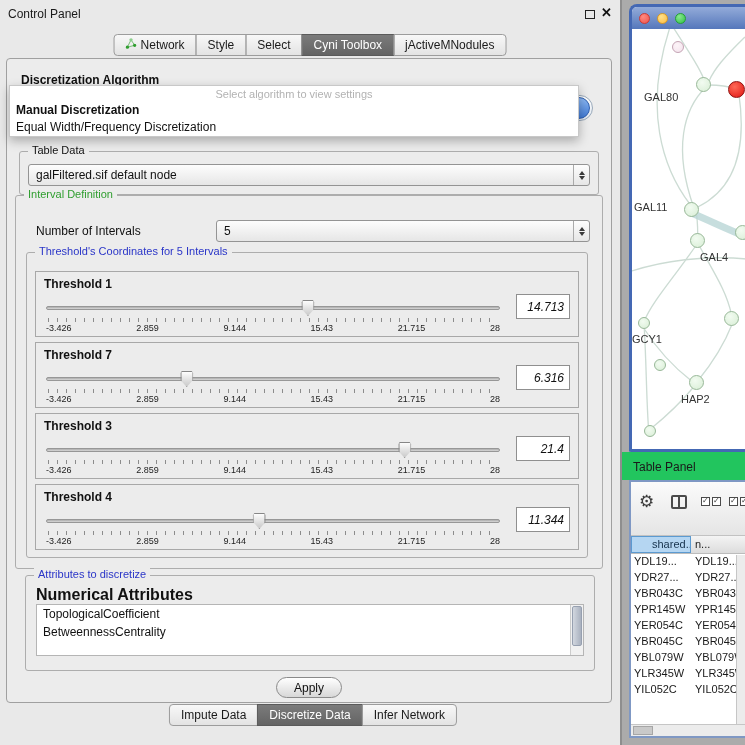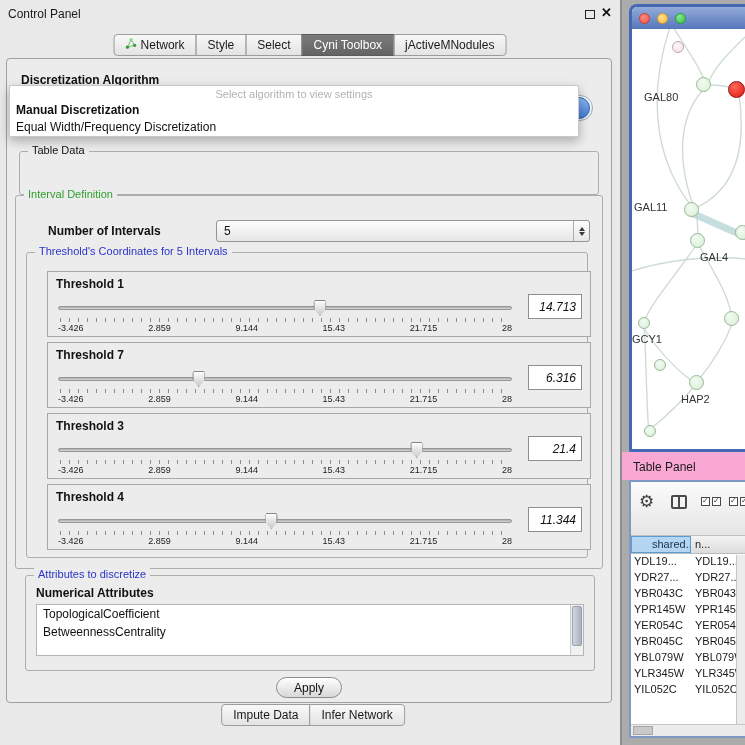--- a/index.html
+++ b/index.html
@@ -58,39 +58,39 @@
   .tri-up { width:0; height:0; border-left:3.5px solid transparent; border-right:3.5px solid transparent;
     border-bottom:4.5px solid #3a3a3a; }
   .tri-down { width:0; height:0; border-left:3.5px solid transparent; border-right:3.5px solid transparent;
     border-top:4.5px solid #3a3a3a; }
 
   .group-tabledata { left:12px; top:92px; width:580px; height:44px; }
   .group-interval  { left:8px;  top:136px; width:588px; height:374px; }
   .group-thresh    { left:10px; top:56px;  width:562px; height:306px; }
   .group-attr      { left:18px; top:516px; width:570px; height:96px; }
 
-  .num-label { position:absolute; left:32px; top:28px; font-size:12px; font-weight:bold; color:#111; }
-
-  .th-panel { position:absolute; left:8px; width:544px; height:66px; border:1px solid #a8a8a8; background:#ececec;margin-left:12px; }
+  .num-label { position:absolute; left:20px; top:28px; font-size:12px; font-weight:normal; color:#111; }
+
+  .th-panel { position:absolute; left:8px; width:544px; height:66px; border:1px solid #a8a8a8; background:#ececec; }
   .th-label { position:absolute; left:8px; top:5px; font-size:12px; font-weight:bold; color:#111; }
   .th-value { position:absolute; right:8px; top:22px; width:54px; height:25px; border:1px solid #8f8f8f;
     background:#fff; font-size:12px; color:#111; display:flex; align-items:center; justify-content:flex-end;
     padding-right:5px;font-style:italic; }
   .slider-zone { position:absolute; left:10px; right:78px; top:26px; height:36px; }
   .track { position:absolute; left:0; right:0; top:8px; height:4px; border:1px solid #979797; border-radius:2px;
     background:linear-gradient(#ababab,#d9d9d9); }
   .thumb { position:absolute; top:2px; width:13px; height:16px; transform:translateX(-50%);
     background:linear-gradient(#fdfdfd,#cacaca); border:1px solid #868686;
     clip-path:polygon(12% 0,88% 0,100% 14%,100% 55%,50% 100%,0 55%,0 14%); }
   .ticks { position:absolute; left:2px; right:2px; top:20px; height:4px;
     background:repeating-linear-gradient(90deg,#8c8c8c 0 1px,transparent 1px 9px); }
   .scale { position:absolute; left:0; right:0; top:25px; display:flex; justify-content:space-between;
     font-size:9px; color:#222; }
 
-  .attr-sub { position:absolute; left:10px; top:10px; font-size:12px; font-weight:bold; color:#111; }
+  .attr-sub { position:absolute; left:10px; top:10px; font-size:16px; font-weight:bold; color:#111; }
   .attr-list { position:absolute; left:10px; top:28px; width:548px; height:52px; background:#fff;
     border:1px solid #b5b5b5; overflow:hidden; }
   .attr-item { font-size:12px; color:#111; line-height:18px; padding-left:6px; white-space:nowrap; }
   .vscroll { position:absolute; right:0; top:0; bottom:0; width:13px; background:#f1f1f1; border-left:1px solid #cccccc; }
   .vscroll-thumb { margin:1px; height:40px; background:linear-gradient(90deg,#d2d7df,#a9b1bf);
     border:1px solid #97a0b0; border-radius:2px; }
 
   .apply-btn { position:absolute; left:50%; top:618px; transform:translateX(-50%); width:66px; height:21px;
     border-radius:11px; border:1px solid #8a8a8a; background:linear-gradient(#ffffff,#d7d7d7);
     font-size:12px; color:#111; display:flex; align-items:center; justify-content:center; cursor:default; }
@@ -108,21 +108,21 @@
   .tl.green  { background:radial-gradient(circle at 35% 30%,#8ae88f,#2fc046); border:1px solid #25a035; }
   .net-canvas { position:relative; width:100%; height:420px; background:#fff; overflow:hidden; }
   .net-canvas svg { position:absolute; left:0; top:0; width:100%; height:100%; }
   .node { position:absolute; width:15px; height:15px; border-radius:50%;
     background:radial-gradient(circle at 40% 35%,#f2fbf1,#d8eed5); border:1px solid #98b898; }
   .node.small { width:12px; height:12px; }
   .node.pink { background:radial-gradient(circle at 40% 35%,#fdf4f8,#f3e2ec); border-color:#c4a4b4; }
   .node.red { width:17px; height:17px; background:radial-gradient(circle at 38% 32%,#ff6a58,#df1410); border-color:#8e1210; }
   .nlabel { position:absolute; font-size:11px; color:#333; white-space:nowrap; }
 
-  .tp-strip { position:absolute; left:0; top:452px; width:100%; height:28px; background:#f9a8d4;text-align:center; }
+  .tp-strip { position:absolute; left:0; top:452px; width:100%; height:28px; background:#22c55e;text-align:center; }
   .tp-title { position:absolute; left:11px; top:8px; font-size:12px; color:#1a1a1a; }
 
   .table-window { position:absolute; left:7px; top:480px; width:118px; height:258px;
     border:2px solid #7f98c4; border-right:0; background:#fff; overflow:hidden; }
   .tw-toolbar { position:relative; height:54px; background:linear-gradient(#fbfbfb,#e5e5e5); border-bottom:1px solid #c2c2c2; }
   .gear { position:absolute; left:8px; top:9px; font-size:17px; color:#3c3c3c; }
   .col-icon { position:absolute; left:40px; top:13px; width:16px; height:14px; border:2px solid #4a4a4a; border-radius:2px; }
   .col-icon::after { content:""; position:absolute; left:5px; top:0; width:2px; height:100%; background:#4a4a4a; }
   .cb-group { position:absolute; left:70px; top:15px; display:flex; gap:2px; }
   .cb-group .gap { width:4px; }
@@ -182,20 +182,27 @@
     </div>
 
     <div class="abs dropdown-overlay">
       <div class="dd-placeholder">Select algorithm to view settings</div>
       <div class="dd-option bold">Manual Discretization</div>
       <div class="dd-option">Equal Width/Frequency Discretization</div>
     </div>
 
     <div class="group group-tabledata">
       <span class="legend black">Table Data</span>
+      <div class="combo" style="left:8px; top:12px; width:562px;">
+        <span class="combo-text">galFiltered.sif default node</span>
+        <span class="spin">
+            <span class="tri-up"></span>
+            <span class="tri-down"></span>
+          </span>
+      </div>
     </div>
 
     <div class="group group-interval">
       <span class="legend green">Interval Definition</span>
 
       <div class="num-label">Number of Intervals</div>
       <div class="combo" style="left:200px; top:24px; width:374px;">
         <span class="combo-text">5</span>
         <span class="spin">
             <span class="tri-up"></span>
@@ -291,20 +298,23 @@
           </div>
       </div>
     </div>
 
     <div class="apply-btn">Apply</div>
   </div>
 
   <div class="seg-tabs tabs-bottom">
     <div class="seg-tab">
         <span>Impute Data</span>
+      </div>
+    <div class="seg-tab selected">
+        <span>Discretize Data</span>
       </div>
     <div class="seg-tab">
         <span>Infer Network</span>
       </div>
   </div>
 </div>
 
 <div id="right-col">
 
   <div class="net-window">

